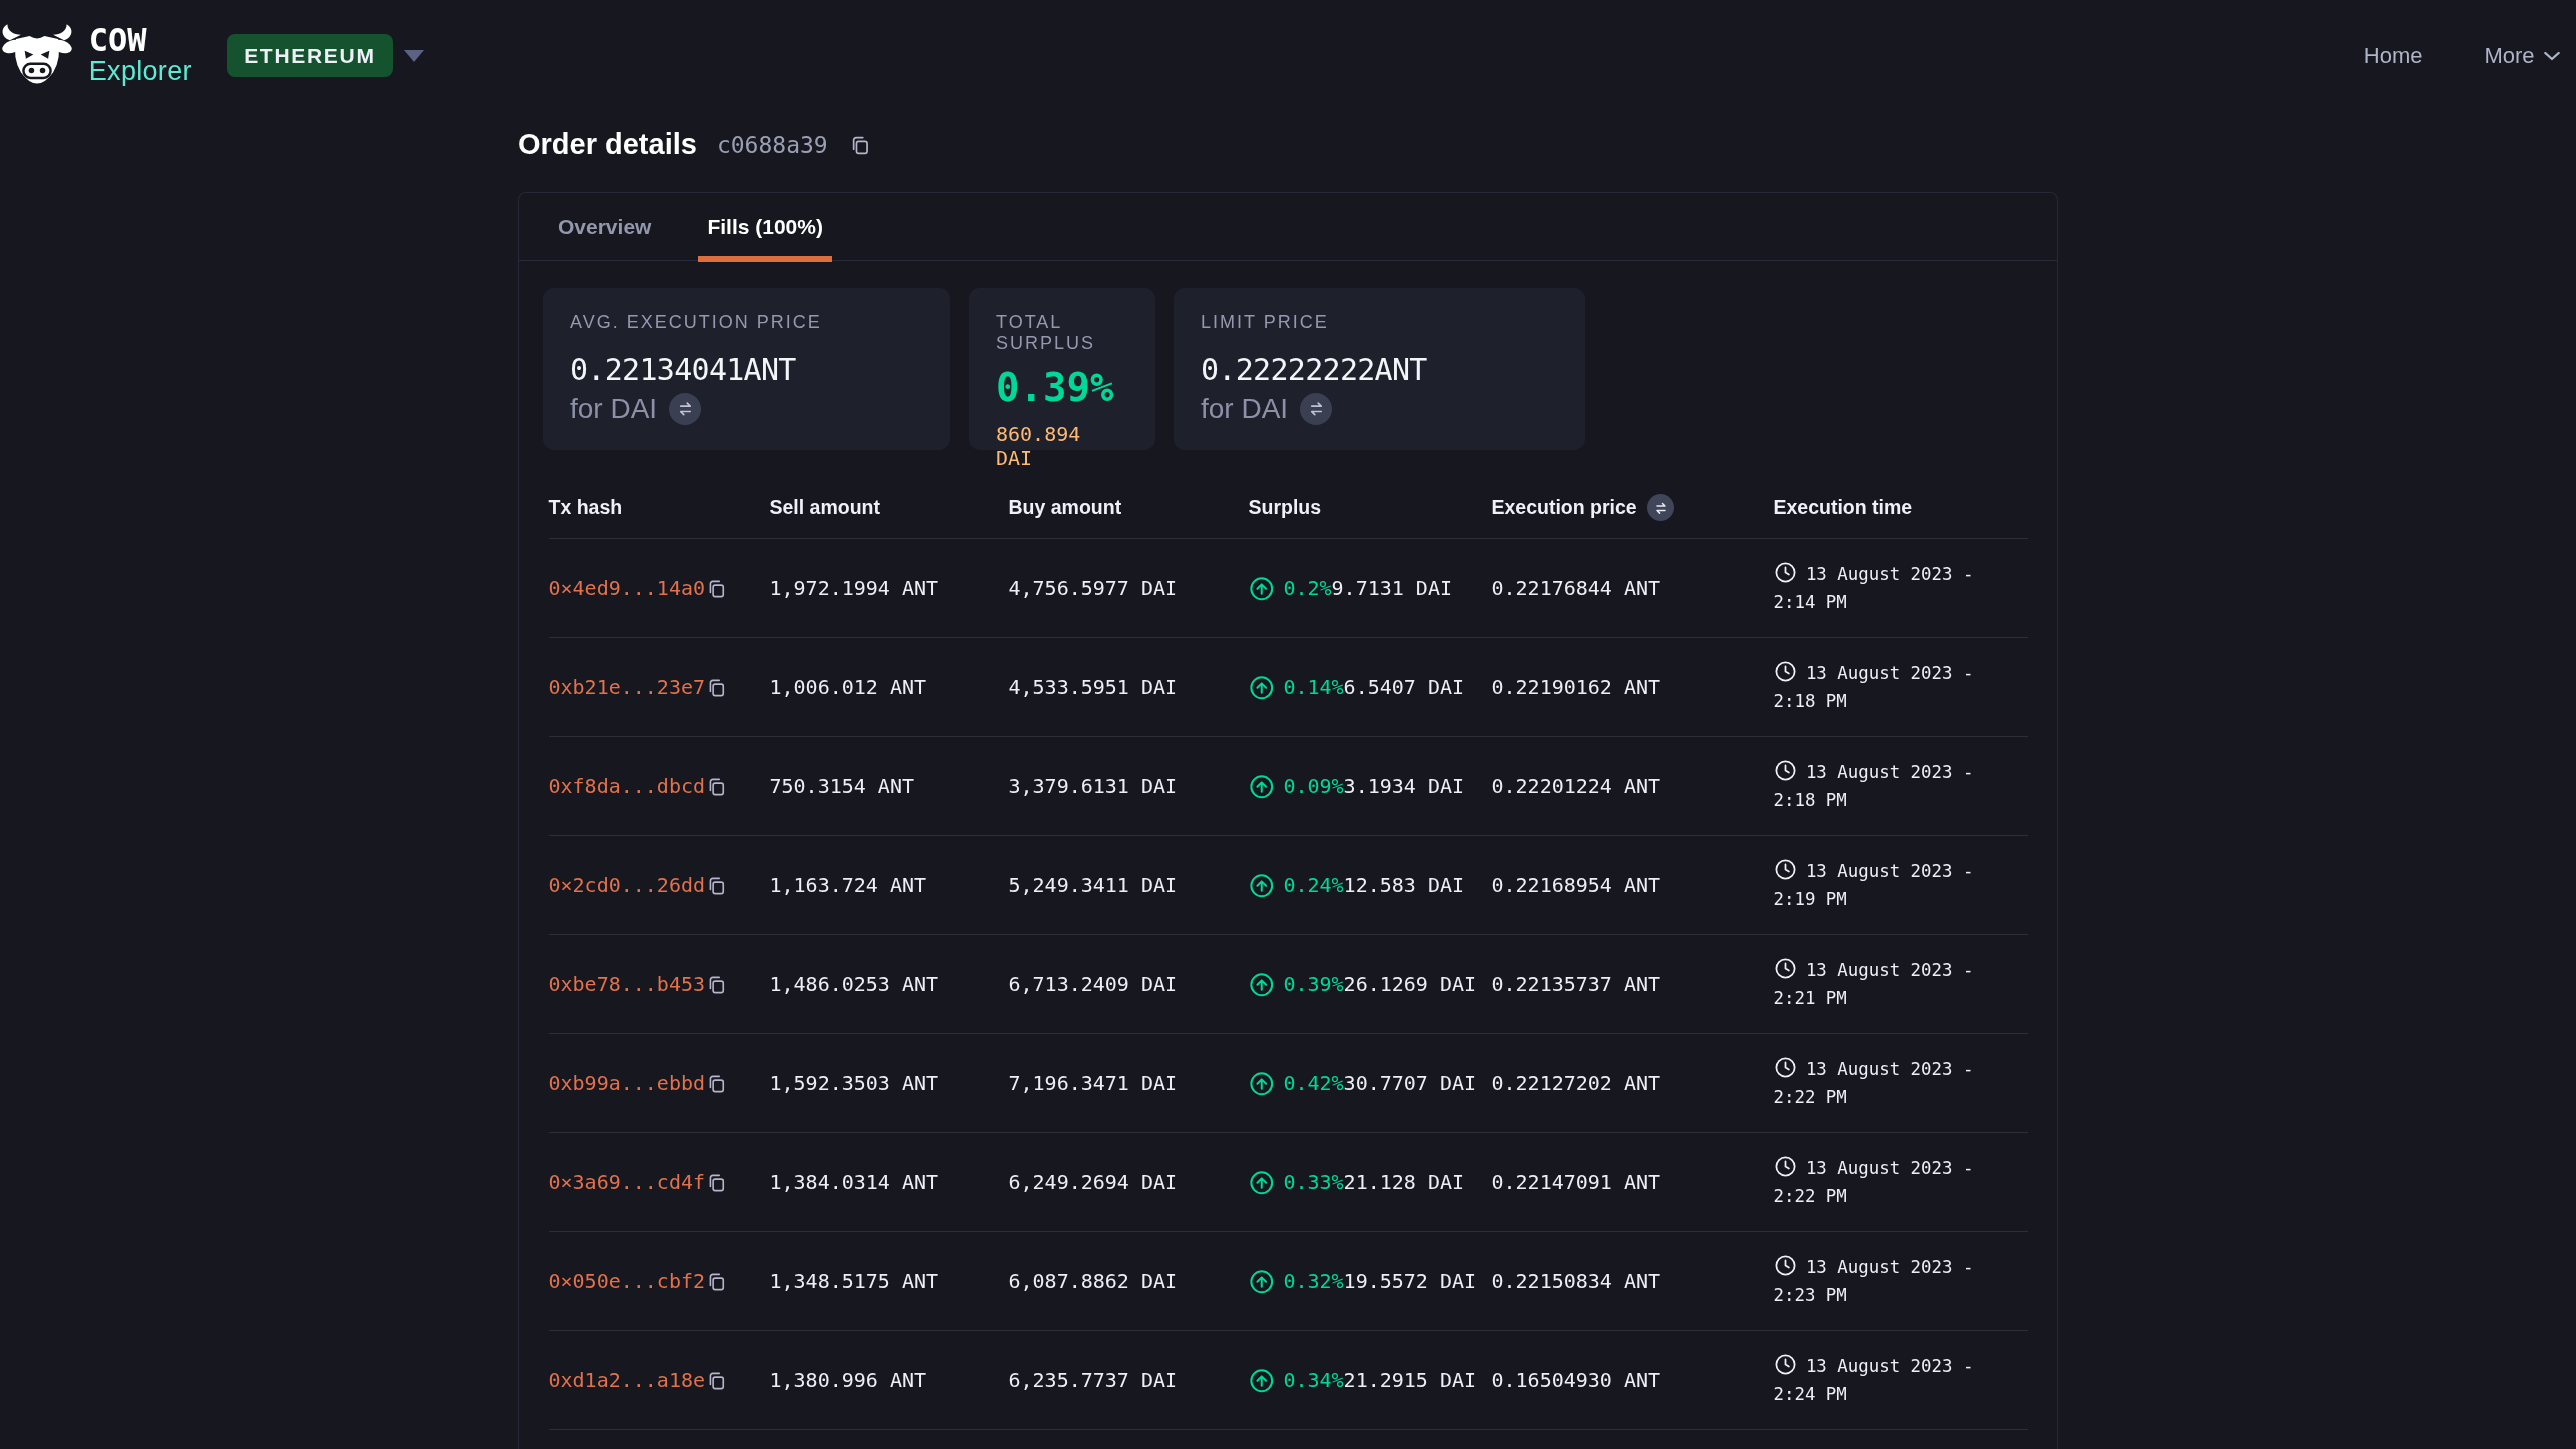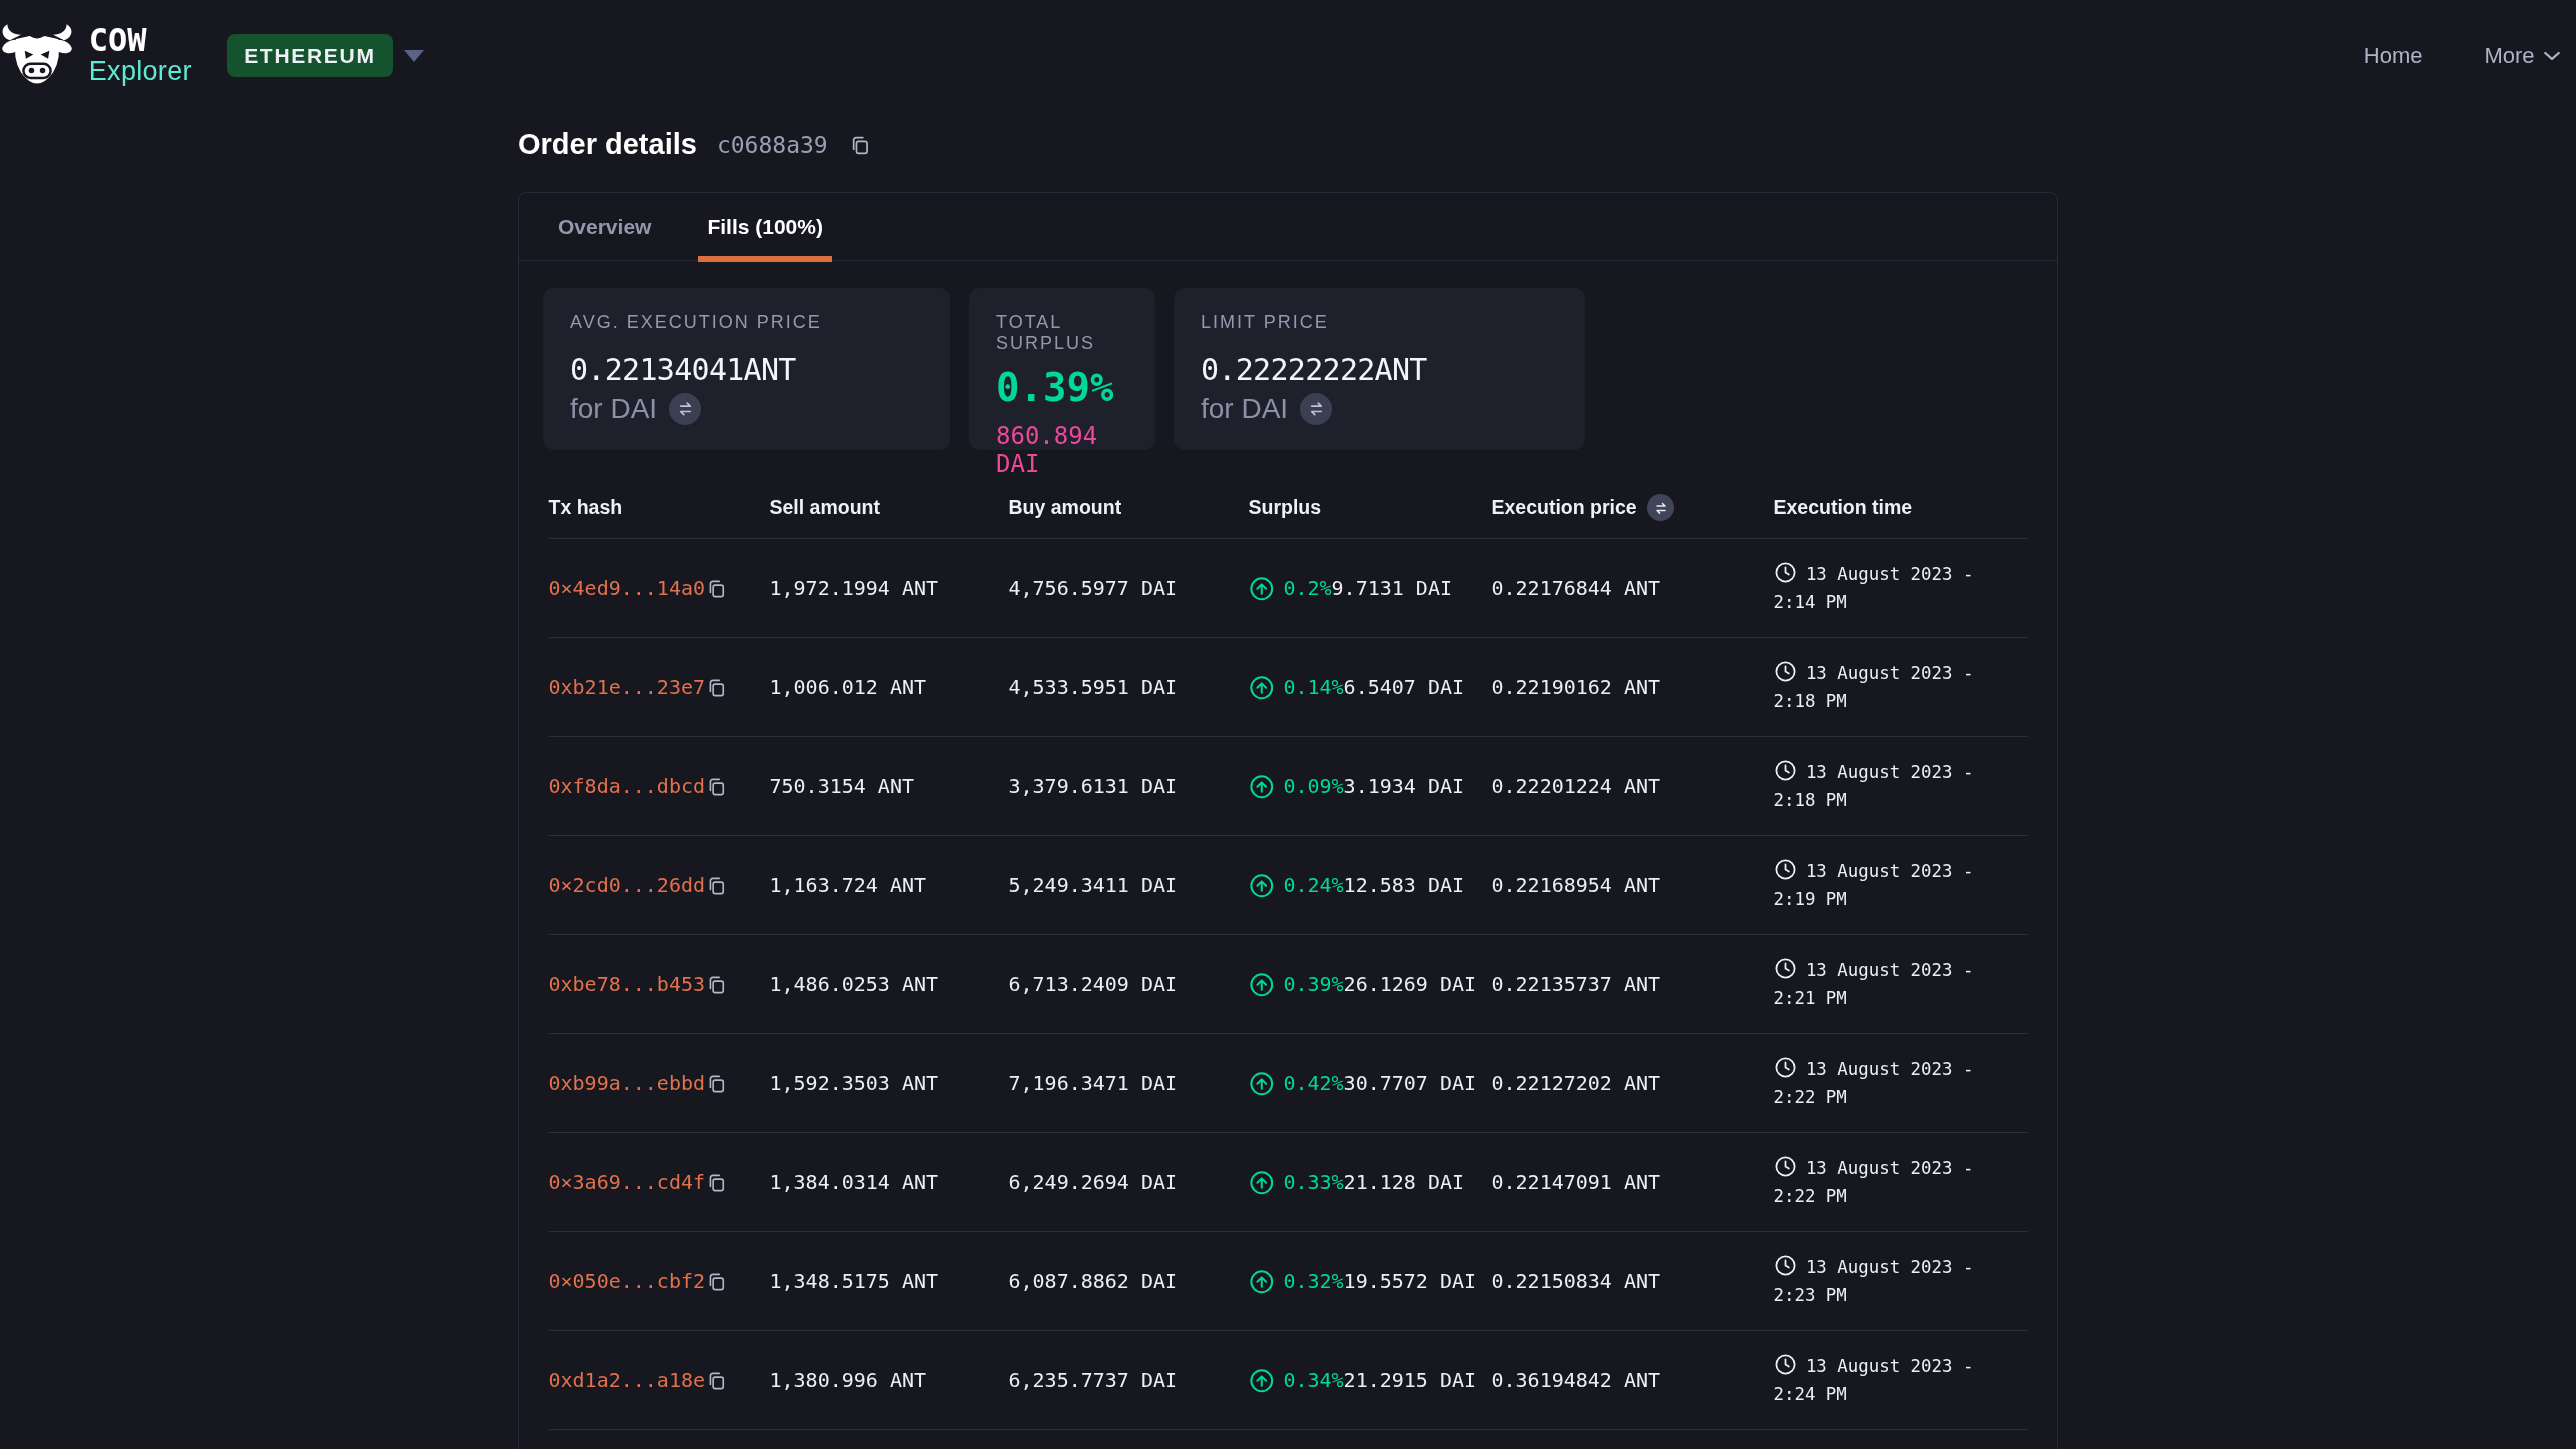--- a/index.html
+++ b/index.html
@@ -66,21 +66,21 @@
   .filled-amounts { font-size:19px; line-height:1.4; color:#fff; }
   .fa-line1 { font-family:"DejaVu Sans Mono", monospace; font-weight:bold; font-size:20px; }
   .fa-bold { font-family:"DejaVu Sans Mono", monospace; font-weight:bold; }
   .progress-track { margin-top:auto; height:6.7px; border-radius:4px; background:#00d897; }
 
   .price-val { font-family:"DejaVu Sans Mono", monospace; font-size:30px; color:#f4f5f9; margin-top:19px; letter-spacing:-0.7px; white-space:nowrap; }
   .price-unit { display:flex; align-items:center; gap:12px; font-size:28px; color:#8d91a7; margin-top:5.4px; }
   .swap-circle { width:32px; height:32px; border-radius:50%; background:#3b3f52; display:flex; align-items:center; justify-content:center; cursor:pointer; flex:0 0 auto; }
 
   .surplus-big { font-family:"DejaVu Sans Mono", monospace; font-weight:bold; font-size:39px; color:#00d897; margin-top:13.4px; line-height:1; }
-  .surplus-sub { font-family:"DejaVu Sans Mono", monospace; font-size:24px; color:#ec4899; margin-top:14.8px; }
+  .surplus-sub { font-family:"DejaVu Sans Mono", monospace; font-size:20px; color:#fdba74; margin-top:14.8px; }
 
   
   .fills-table { margin-top:27px; padding:0 29.5px; }
   .thead, .row { display:grid; grid-template-columns:221px 239px 240px 243px 282px 1fr; align-items:center; }
   .thead { height:62px; font-size:19.5px; font-weight:700; color:#f0f1f6; border-bottom:1.3px solid #2c2e39; }
   .th { display:flex; align-items:center; gap:10.7px; }
   .th-swap-circle { width:27px; height:27px; border-radius:50%; background:#41455a; display:flex; align-items:center; justify-content:center; cursor:pointer; }
   .row { height:99px; border-bottom:1.3px solid #2c2e39; font-family:"DejaVu Sans Mono", monospace; font-size:20px; color:#edeff5; }
   .tx-cell { display:flex; align-items:center; }
   .hash { color:#e2714c; cursor:pointer; }
@@ -453,21 +453,21 @@
     </div>
     <div>1,380.996 ANT</div>
     <div>6,235.7737 DAI</div>
     <div class="surplus-cell">
       <svg width="25.5" height="25.5" viewBox="0 0 38 38" fill="none" stroke="#00d897" stroke-width="3" stroke-linecap="round" stroke-linejoin="round">
         <circle cx="19" cy="19" r="15.5"></circle>
         <path d="M19 26.5 V12.5 M12.5 19 L19 12.5 L25.5 19"></path>
       </svg>
       <span><span class="pct">0.34%</span><span>21.2915 DAI</span></span>
     </div>
-    <div>0.36194842 ANT</div>
+    <div>0.16504930 ANT</div>
     <div class="time-cell">
       <svg class="clock" width="23" height="23" viewBox="0 0 34 34" fill="none" stroke="#f0f1f6" stroke-width="2.6" stroke-linecap="round" stroke-linejoin="round">
         <circle cx="17" cy="17" r="13.5"></circle>
         <path d="M17 9.5 V17 L22 20"></path>
       </svg><span>13 August 2023 - 2:24 PM</span>
     </div>
   </div>
 </div>
   </div>
 </div>

